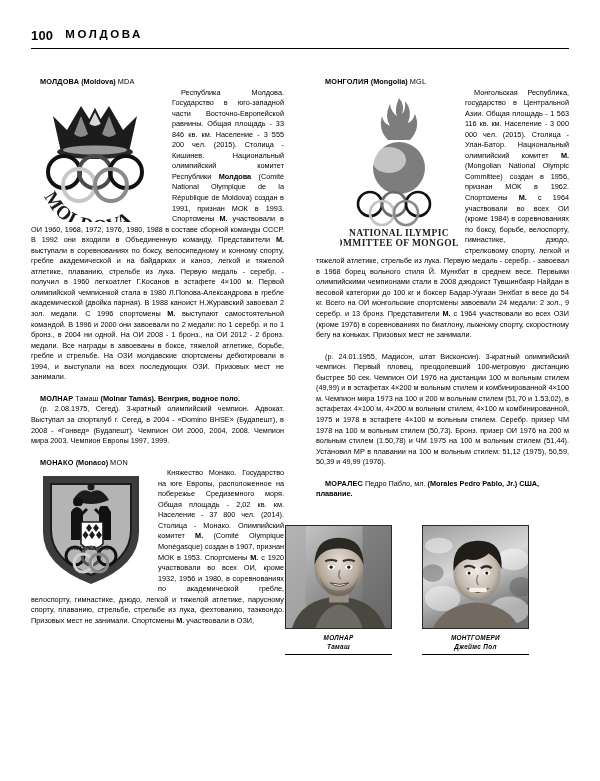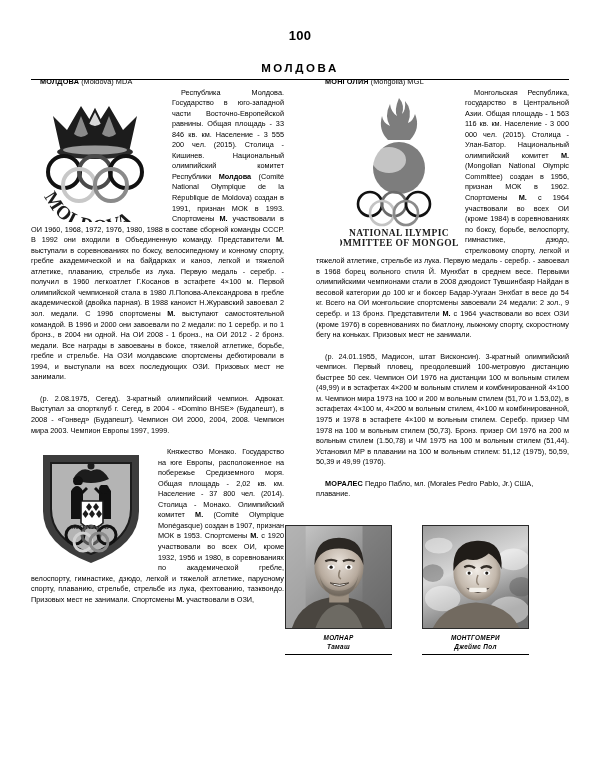--- a/index.html
+++ b/index.html
@@ -19,24 +19,23 @@
   
   .page-header {
     position: absolute;
     left: 31px;
     top: 28px;
     width: 538px;
     height: 30px;
   }
   .page-header .hdr-row {
     display: flex;
-    align-items: center;
-    gap: 19px;
+    align-items: flex-start;
+    gap: 12px;
     padding-bottom: 5px;
-    flex-direction: column;
   }
   .page-number {
     font-size: 13px;
     font-weight: bold;
     letter-spacing: 0.2px;
   }
   .page-title {
     font-size: 11.5px;
     font-weight: bold;
     letter-spacing: 2.6px;
@@ -74,21 +73,21 @@
   .entry-head {
     font-size: 7.3px;
     line-height: 10.55px;
     margin: 0;
     text-indent: 9px;
   }
   .entry-head .name {
     font-weight: bold;
     letter-spacing: 0.2px;
   }
-  .entry-head .latin { color: #000; }
+  .entry-head .latin { color: #000; font-weight: bold; }
   .entry-head .code { font-weight: normal; letter-spacing: 0.3px; }
   .gap { height: 11px; }
   b.inline { font-weight: bold; }
 
   
   .emblem-float {
     float: left;
     width: 134px;
     height: 132px;
     margin: 2px 7px 2px 0;
@@ -188,26 +187,28 @@
           </text>
         </svg>
       </div>
 
       <p class="body indent"><span>Республика Молдова. Государство в юго-западной части Восточно-Европейской равнины. Общая площадь - 33 846 кв. км. Население - 3 555 200 чел. (2015). Столица - Кишинев. Национальный олимпийский комитет Республики </span><b class="inline">Молдова</b><span> (Comité National Olympique de la République de Moldova) создан в 1991, признан МОК в 1993. Спортсмены </span><b class="inline">М.</b><span> участвовали в ОИ 1960, 1968, 1972, 1976, 1980, 1988 в составе сборной команды СССР. В 1992 они входили в Объединенную команду. Представители </span><b class="inline">М.</b><span> выступали в соревнованиях по боксу, велосипедному и конному спорту, гребле академической и на байдарках и каноэ, легкой и тяжелой атлетике, плаванию, стрельбе из лука. Первую медаль - серебр. - получил в 1960 легкоатлет Г.Косанов в эстафете 4×100 м. Первой олимпийской чемпионкой стала в 1980 Л.Попова-Александрова в гребле академической (двойка парная). В 1988 каноист Н.Журавский завоевал 2 зол. медали. С 1996 спортсмены </span><b class="inline">М.</b><span> выступают самостоятельной командой. В 1996 и 2000 они завоевали по 2 медали: по 1 серебр. и по 1 бронз., в 2004 ни одной. На ОИ 2008 - 1 бронз., на ОИ 2012 - 2 бронз. медали. Все награды в завоеваны в боксе, тяжелой атлетике, борьбе, гребле и стрельбе. На ОЗИ молдавские спортсмены дебютировали в 1994, и выступали на всех последующих ОЗИ. Призовых мест не занимали.</span></p>
     </div>
 
     <div class="gap"></div>
 
     <div>
+      <p class="entry-head"><span class="name">МОЛНАР</span><span> Тамаш </span><span class="latin">(Molnar Tamás). Венгрия, водное поло.</span></p>
       <p class="body indent">(р. 2.08.1975, Сегед). 3-кратный олимпийский чемпион. Адвокат. Выступал за спортклуб г. Сегед, в 2004 - «Domino BHSE» (Будапешт), в 2008 - «Гонвед» (Будапешт). Чемпион ОИ 2000, 2004, 2008. Чемпион мира 2003. Чемпион Европы 1997, 1999.</p>
     </div>
 
     <div class="gap"></div>
 
     <div>
+      <p class="entry-head"><span class="name">МОНАКО</span><span class="latin"> (Monaco) </span><span class="code">MON</span></p>
 
       <div class="emblem-float mon-small">
         <svg class="emblem-svg" viewBox="0 0 120 118" xmlns="http://www.w3.org/2000/svg">
 
           <path d="M12 6 H108 V62 Q108 96 60 114 Q12 96 12 62 Z" fill="#3c3c3c"></path>
           <path d="M20 14 H100 V60 Q100 90 60 105 Q20 90 20 60 Z" fill="#b4b4b4" stroke="#1c1c1c" stroke-width="2"></path>
 
           <path d="M42 30 Q50 16 60 22 Q70 16 78 30 Q60 38 42 30 Z" fill="#1c1c1c"></path>
           <circle cx="60" cy="17" r="3.5" fill="#1c1c1c"></circle>
 

